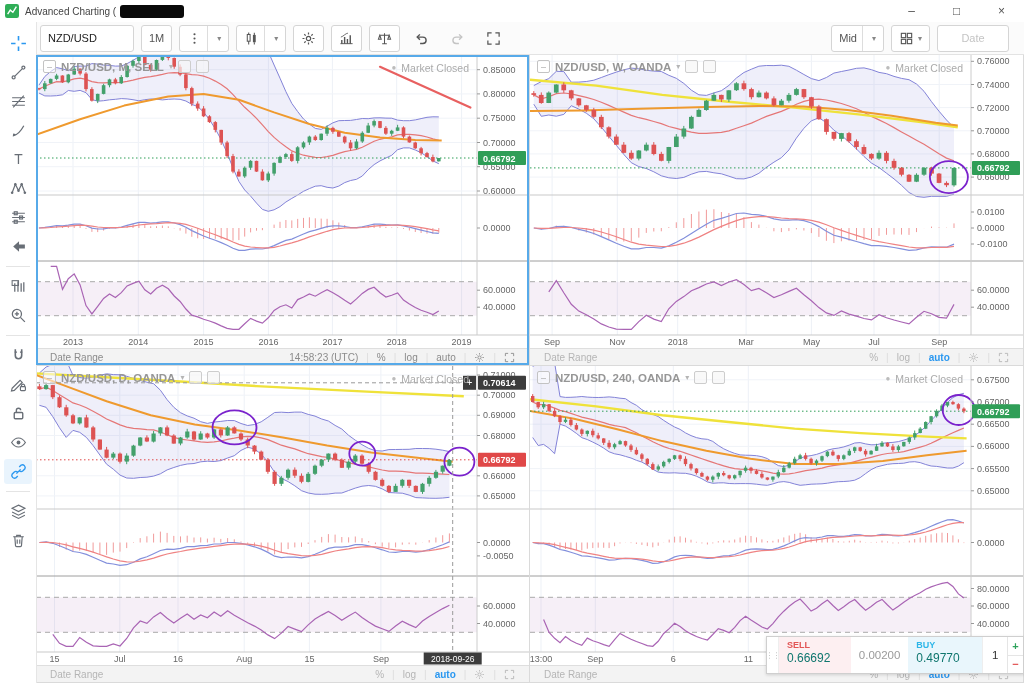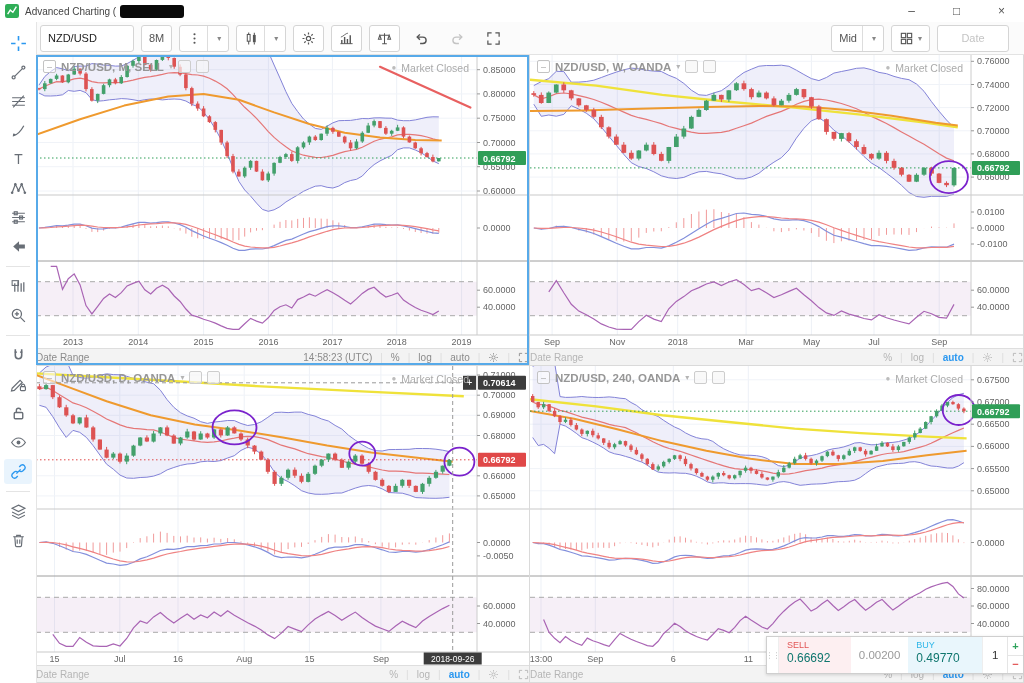--- a/index.html
+++ b/index.html
@@ -42,35 +42,35 @@
   svg.chart{position:absolute;top:0;left:0;display:block}
   .ctitle{position:absolute;top:5px;left:7px;display:flex;align-items:center;gap:5px;z-index:3;
           color:#969696;font-size:11.5px;font-weight:700;pointer-events:none}
   .collapsebox{width:11px;height:11px;border:1px solid #c3c3c3;border-radius:2px;display:flex;align-items:center;
                justify-content:center;font-size:9px;color:#aaa;font-weight:400;background:rgba(255,255,255,.55)}
   .minisq{width:11px;height:11px;border:1px solid #cdcdcd;border-radius:2px;background:rgba(246,246,246,.7)}
   .tcaret{font-size:8px;color:#b5b5b5;font-weight:400}
   .cstatus{position:absolute;top:7px;color:#ababab;font-size:10.5px;display:flex;align-items:center;gap:5px;z-index:3}
   .cstatus .dot{font-size:8px;color:#bcbcbc;line-height:1}
   .cbar{position:absolute;left:0;right:0;bottom:0;height:17px;background:#f3f3f3;border-top:1px solid #dedede;
-        display:flex;align-items:center;font-size:10px;color:#b5b5b5;padding:0 0;gap:8px;z-index:3;box-sizing:border-box}
+        display:flex;align-items:center;font-size:10px;color:#b5b5b5;padding:0 14px;gap:8px;z-index:3;box-sizing:border-box}
   .cbar .dr{margin-right:auto}
   .cbar i{font-style:normal;color:#dcdcdc}
   .cbar .autoblue{color:#2b98f0;font-weight:700}
   .cbar.act{color:#8b8b8b}
   .cbar svg{width:11px;height:11px;display:block}
   
   .tradewidget{position:absolute;left:766px;top:636px;width:256px;height:36px;background:#fff;
                border:1px solid #cfcfcf;box-shadow:0 1px 3px rgba(0,0,0,.15);display:flex;z-index:9}
   .tw-handle{width:11px;display:flex;align-items:center;justify-content:center;color:#c0c0c0;
              font-size:8px;letter-spacing:-1px;border-right:1px solid #eee;cursor:grab}
   .tw-sell{width:69px;background:#fdeff1;padding:3px 0 0 8px;cursor:pointer}
   .tw-mid{width:62px;display:flex;align-items:center;justify-content:center;color:#9a9a9a;font-size:11.5px}
   .tw-buy{width:71px;background:#e9f6fc;padding:3px 0 0 8px;cursor:pointer}
-  .tw-lbl{font-size:9px;font-weight:400;display:block;line-height:11px}
+  .tw-lbl{font-size:9px;font-weight:700;display:block;line-height:11px}
   .tw-sell .tw-lbl{color:#e25555}
   .tw-buy .tw-lbl{color:#2eb6e8}
   .tw-price{font-size:12px;color:#0f766e}
   .tw-qty{width:26px;display:flex;align-items:center;justify-content:center;font-size:11.5px;color:#333;border-left:1px solid #eee}
   .tw-pm{width:16px;display:flex;flex-direction:column;border-left:1px solid #e5e5e5}
   .tw-pm div{flex:1;display:flex;align-items:center;justify-content:center;font-size:11px;font-weight:700;cursor:pointer}
   .tw-plus{color:#2fa35c;border-bottom:1px solid #e5e5e5}
   .tw-minus{color:#e25555}
 </style>
 </head>
@@ -87,21 +87,21 @@
   <span class="redacted"></span>
   <div class="winbtns">
     <div class="winbtn">–</div>
     <div class="winbtn">□</div>
     <div class="winbtn">×</div>
   </div>
 </div>
 
 <div class="toolbar">
   <div class="tbtn symbol">NZD/USD</div>
-  <div class="tbtn">8M</div>
+  <div class="tbtn">1M</div>
   <div class="tbtn">
     <span style="display: flex;">
         <svg viewBox="0 0 16 16" fill="currentColor">
           <circle cx="8" cy="3.5" r="1.15"></circle>
           <circle cx="8" cy="8" r="1.15"></circle>
           <circle cx="8" cy="12.5" r="1.15"></circle>
         </svg>
       </span>
     <span class="seg-div"></span>
       <span class="caret">▾</span>

